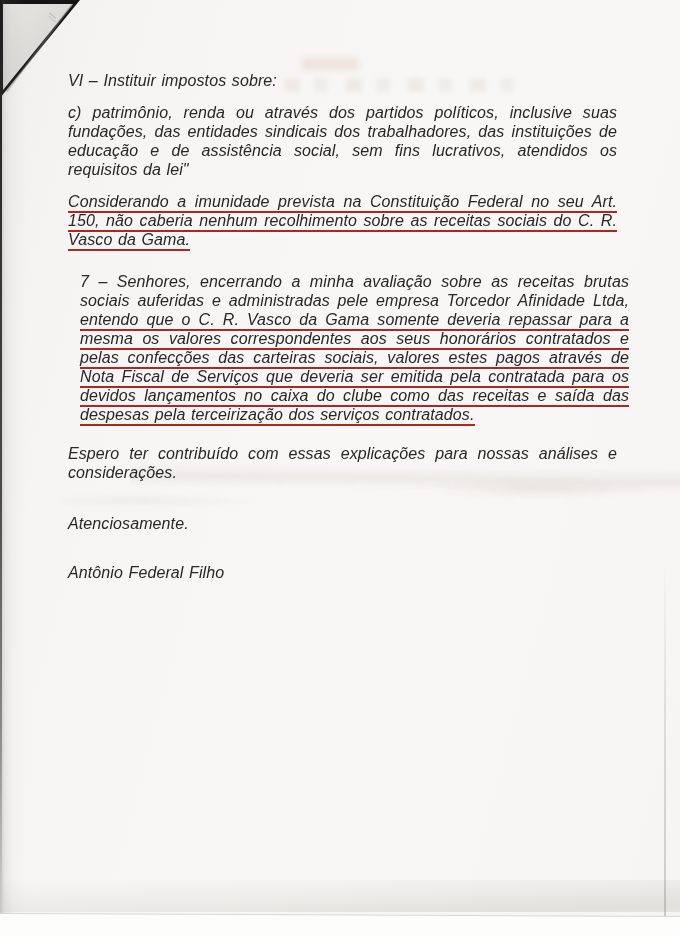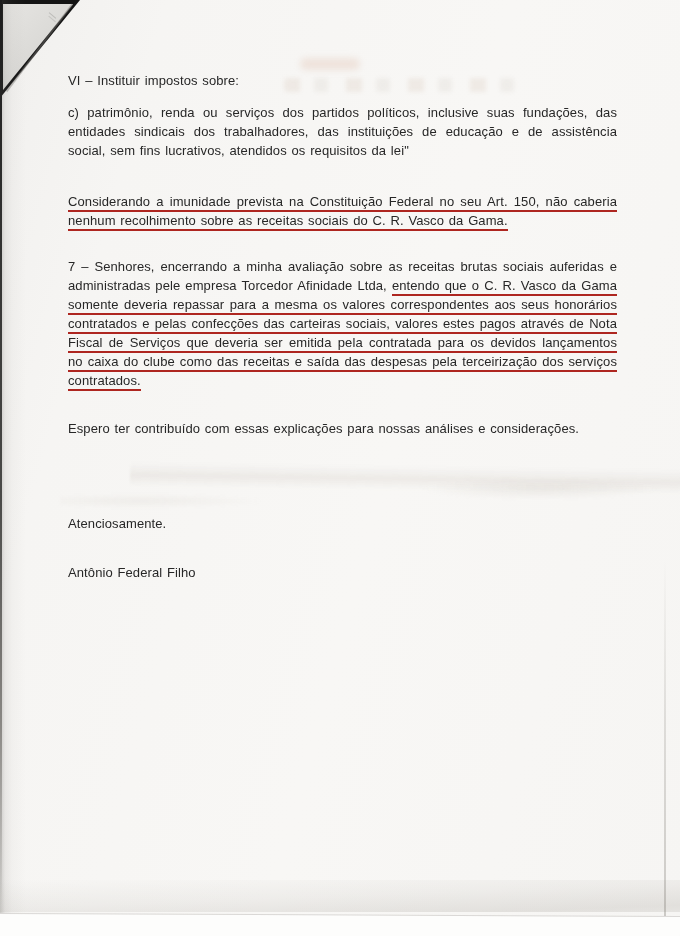--- a/index.html
+++ b/index.html
@@ -111,32 +111,33 @@
     width: 2px; height: 356px;
     background: linear-gradient(180deg, rgba(135,131,124,0) 0%, rgba(135,131,124,0.22) 45%, rgba(135,131,124,0.38) 100%);
   }
 
   
   .p {
     position: absolute;
     left: 68px;
     width: 549px;
     margin: 0;
-    font-size: 13px;
+    font-size: 16px;
     line-height: 19px;
     color: #272727;
     letter-spacing: 0.1px;
     word-spacing: 1px;
+    font-style: italic;
   }
   .just { text-align: justify; }
   .p1 { top: 71px; }
   .p2 { top: 103px; }
   .p3 { top: 192px; }
-  .p4 { top: 257px; }
-  .p5 { top: 419px; }
+  .p4 { top: 272px; margin-left: 12px; }
+  .p5 { top: 444px; }
   .p6 { top: 514px; }
   .p7 { top: 563px; }
   .u-red {
     border-bottom: 2px solid #ae2620;
     padding-bottom: 1px;
   }
 </style>
 </head>
 <body>
 
@@ -153,21 +154,21 @@
   <div class="crease-mid"></div>
   <div class="smudge-mid"></div>
   <div class="smudge-low"></div>
   <div class="bottom-band"></div>
   <div class="bottom-white"></div>
   <div class="edge-right-line"></div>
 
   <div>
     <p class="p p1">VI – Instituir impostos sobre:</p>
 
-    <p class="p p2 just">c) patrimônio, renda ou serviços dos partidos políticos, inclusive suas fundações, das entidades sindicais dos trabalhadores, das instituições de educação e de assistência social, sem fins lucrativos, atendidos os requisitos da lei"</p>
+    <p class="p p2 just">c) patrimônio, renda ou através dos partidos políticos, inclusive suas fundações, das entidades sindicais dos trabalhadores, das instituições de educação e de assistência social, sem fins lucrativos, atendidos os requisitos da lei"</p>
 
     <p class="p p3 just"><span class="u-red">Considerando a imunidade prevista na Constituição Federal no seu Art. 150, não caberia nenhum recolhimento sobre as receitas sociais do C. R. Vasco da Gama.</span></p>
 
     <p class="p p4 just"><span>7 – Senhores, encerrando a minha avaliação sobre as receitas brutas sociais auferidas e administradas pele empresa Torcedor Afinidade Ltda, </span><span class="u-red">entendo que o C. R. Vasco da Gama somente deveria repassar para a mesma os valores correspondentes aos seus honorários contratados e pelas confecções das carteiras sociais, valores estes pagos através de Nota Fiscal de Serviços que deveria ser emitida pela contratada para os devidos lançamentos no caixa do clube como das receitas e saída das despesas pela terceirização dos serviços contratados.</span></p>
 
     <p class="p p5 just">Espero ter contribuído com essas explicações para nossas análises e considerações.</p>
 
     <p class="p p6">Atenciosamente.</p>
 
     <p class="p p7">Antônio Federal Filho</p>

